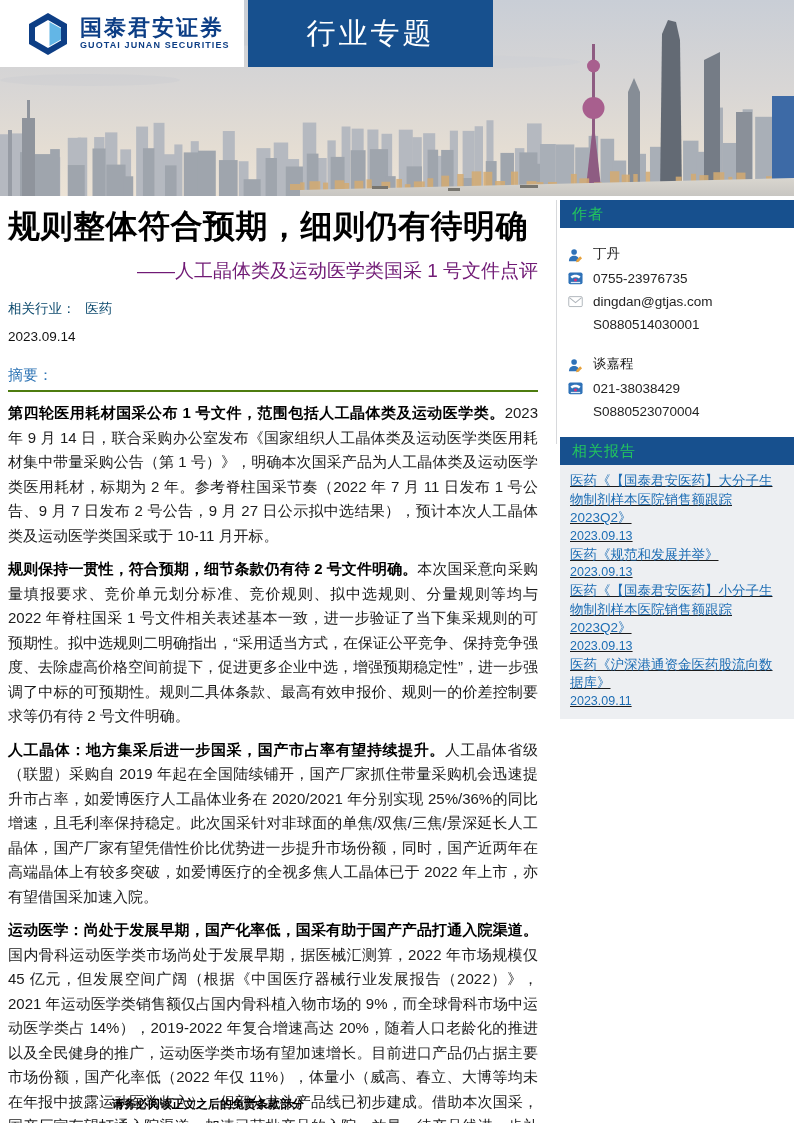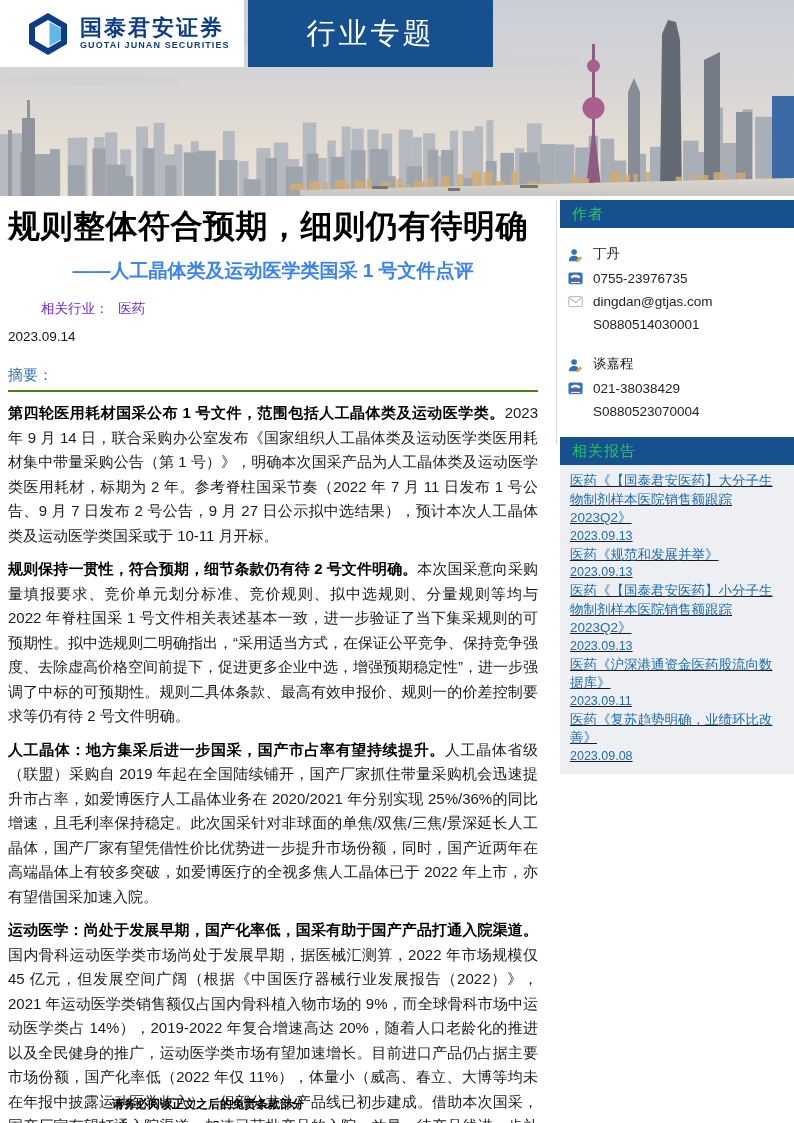--- a/index.html
+++ b/index.html
@@ -18,22 +18,22 @@
   .logo-text-cn { font-size:22px; font-weight:bold; color:#0d3e85; letter-spacing:2px; line-height:24px; }
   .logo-text-en { font-size:9px; font-weight:bold; color:#0d3e85; letter-spacing:1.1px; line-height:11px; }
 
   .type-box { position:absolute; left:248px; top:0; width:245px; height:67px; background:#17508e;
               display:flex; align-items:center; justify-content:center; z-index:3; }
   .type-box span { color:#fff; font-size:29px; letter-spacing:3px; }
 
   
   .main { position:absolute; left:8px; top:196px; width:530px; }
   .doc-title { font-size:32px; font-weight:bold; color:#000; line-height:40px; margin-top:10px; letter-spacing:0.5px; }
-  .doc-subtitle { font-size:19px; font-weight:bold; color:#3b82f6; text-align:center; margin-top:12px; }
-  .meta-row { font-size:13.5px; color:#6d28d9; margin-top:16px;margin-left:33px; }
+  .doc-subtitle { font-size:19px; font-weight:normal; color:#701a75; text-align:right; margin-top:12px; }
+  .meta-row { font-size:13.5px; color:#0c4a6e; margin-top:16px; }
   .meta-row .sep { display:inline-block; width:6px; }
   .doc-date { font-size:13.5px; color:#111; margin-top:11px; }
 
   .abstract-head { margin-top:22px; color:#2e74b5; font-size:15px; font-weight:500;
                    padding-bottom:5px; border-bottom:2px solid #4d7c0f; }
   .para { font-size:15px; line-height:24.5px; text-align:justify; margin-top:9px; color:#1b1b1b; }
   .para .lead { font-weight:bold; color:#000; }
 
   
   .side-rule { position:absolute; left:556px; top:200px; width:1px; height:244px; background:#d7d9dc; }
@@ -351,21 +351,17 @@
   <div class="report-item">
     <div class="report-title">医药《【国泰君安医药】小分子生物制剂样本医院销售额跟踪 2023Q2》</div>
     <div class="report-date">2023.09.13</div>
   </div>
 
   <div class="report-item">
     <div class="report-title">医药《沪深港通资金医药股流向数据库》</div>
     <div class="report-date">2023.09.11</div>
   </div>
 
-  <div class="report-item">
-    <div class="report-title">医药《复苏趋势明确，业绩环比改善》</div>
-    <div class="report-date">2023.09.08</div>
-  </div>
 </div>
   </div>
 
   <div class="footer-note">请务必阅读正文之后的免责条款部分</div>
 </div>
 
 </body></html>

